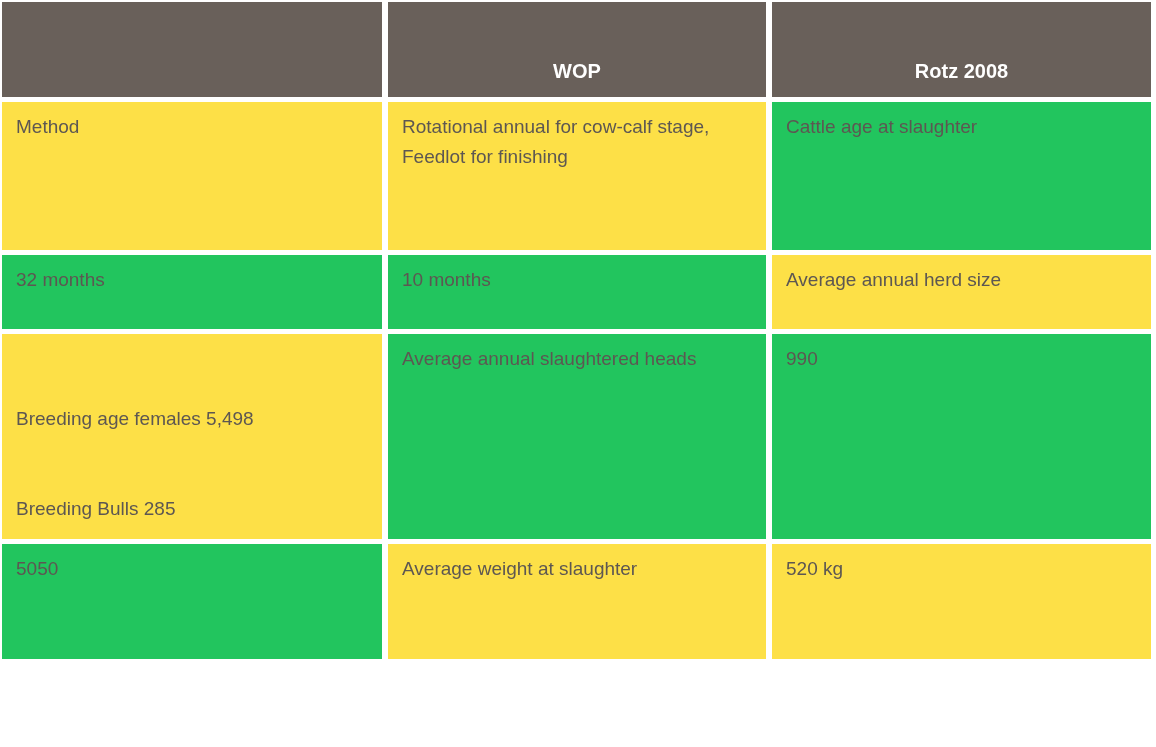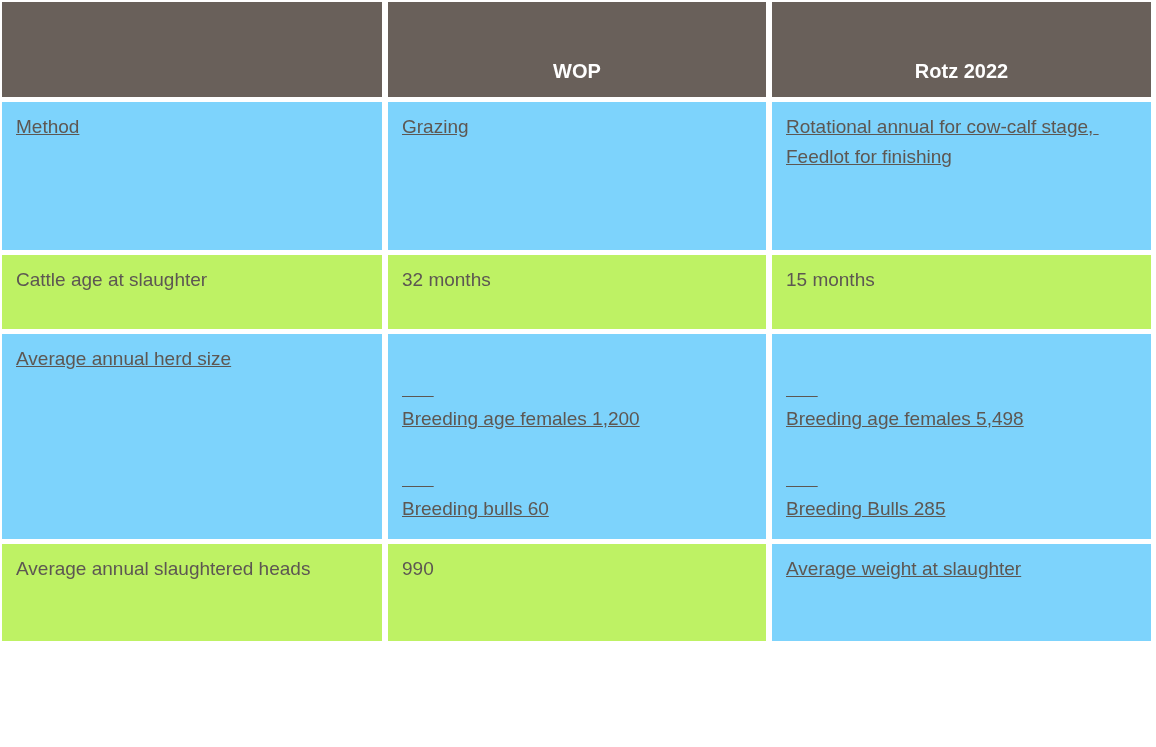--- a/index.html
+++ b/index.html
@@ -3,21 +3,21 @@
 <meta charset="utf-8">
 <style>
   html, body {
     margin: 0;
     padding: 0;
     background: #ffffff;
     font-family: "Liberation Sans", "DejaVu Sans", sans-serif;
   }
   .canvas {
     width: 1156px;
-    height: 641px;
+    height: 747px;
     background: #ffffff;
     box-sizing: border-box;
     overflow: hidden;
   }
   .table-grid {
     display: grid;
     grid-template-columns: 380px 378px 379px;
     grid-template-rows: 95px 148px 74px 205px 115px 78px;
     gap: 5px 6px;
     padding: 2px 5px 5px 2px;
@@ -36,58 +36,50 @@
   .header-cell {
     background: #69605a;
     color: #ffffff;
     font-weight: bold;
     font-size: 20px;
     display: flex;
     align-items: flex-end;
     justify-content: center;
     padding: 0 8px 11px 8px;
   }
-  .band-dark { background: #7dd3fc; text-decoration: underline; }
-  .band-light { background: #bef264; }
+  .band-dark { background: #fde047; }
+  .band-light { background: #22c55e; }
 </style>
 </head>
 <body>
 
 <div class="canvas">
   <div class="table-grid">
 
     <div class="cell header-cell"></div>
     <div class="cell header-cell">WOP</div>
-    <div class="cell header-cell">Rotz 2022</div>
+    <div class="cell header-cell">Rotz 2008</div>
 
     <div class="cell band-dark">Method</div>
-    <div class="cell band-dark">Grazing</div>
     <div class="cell band-dark">Rotational annual for cow-calf stage, Feedlot for finishing</div>
 
     <div class="cell band-light">Cattle age at slaughter</div>
     <div class="cell band-light">32 months</div>
-    <div class="cell band-light">15 months</div>
+    <div class="cell band-light">10 months</div>
 
     <div class="cell band-dark">Average annual herd size</div>
-    <div class="cell band-dark">
-      <div>Breeding age females 1,200</div>
-      <div>Breeding bulls 60</div>
-      
-      
-      
-      
-    </div>
     <div class="cell band-dark">
       <div>Breeding age females 5,498</div>
       <div>Breeding Bulls 285</div>
       
       
       
     </div>
 
     <div class="cell band-light">Average annual slaughtered heads</div>
     <div class="cell band-light">990</div>
+    <div class="cell band-light">5050</div>
 
     <div class="cell band-dark">Average weight at slaughter</div>
     <div class="cell band-dark">520 kg</div>
 
   </div>
 </div>
 
 </body></html>

